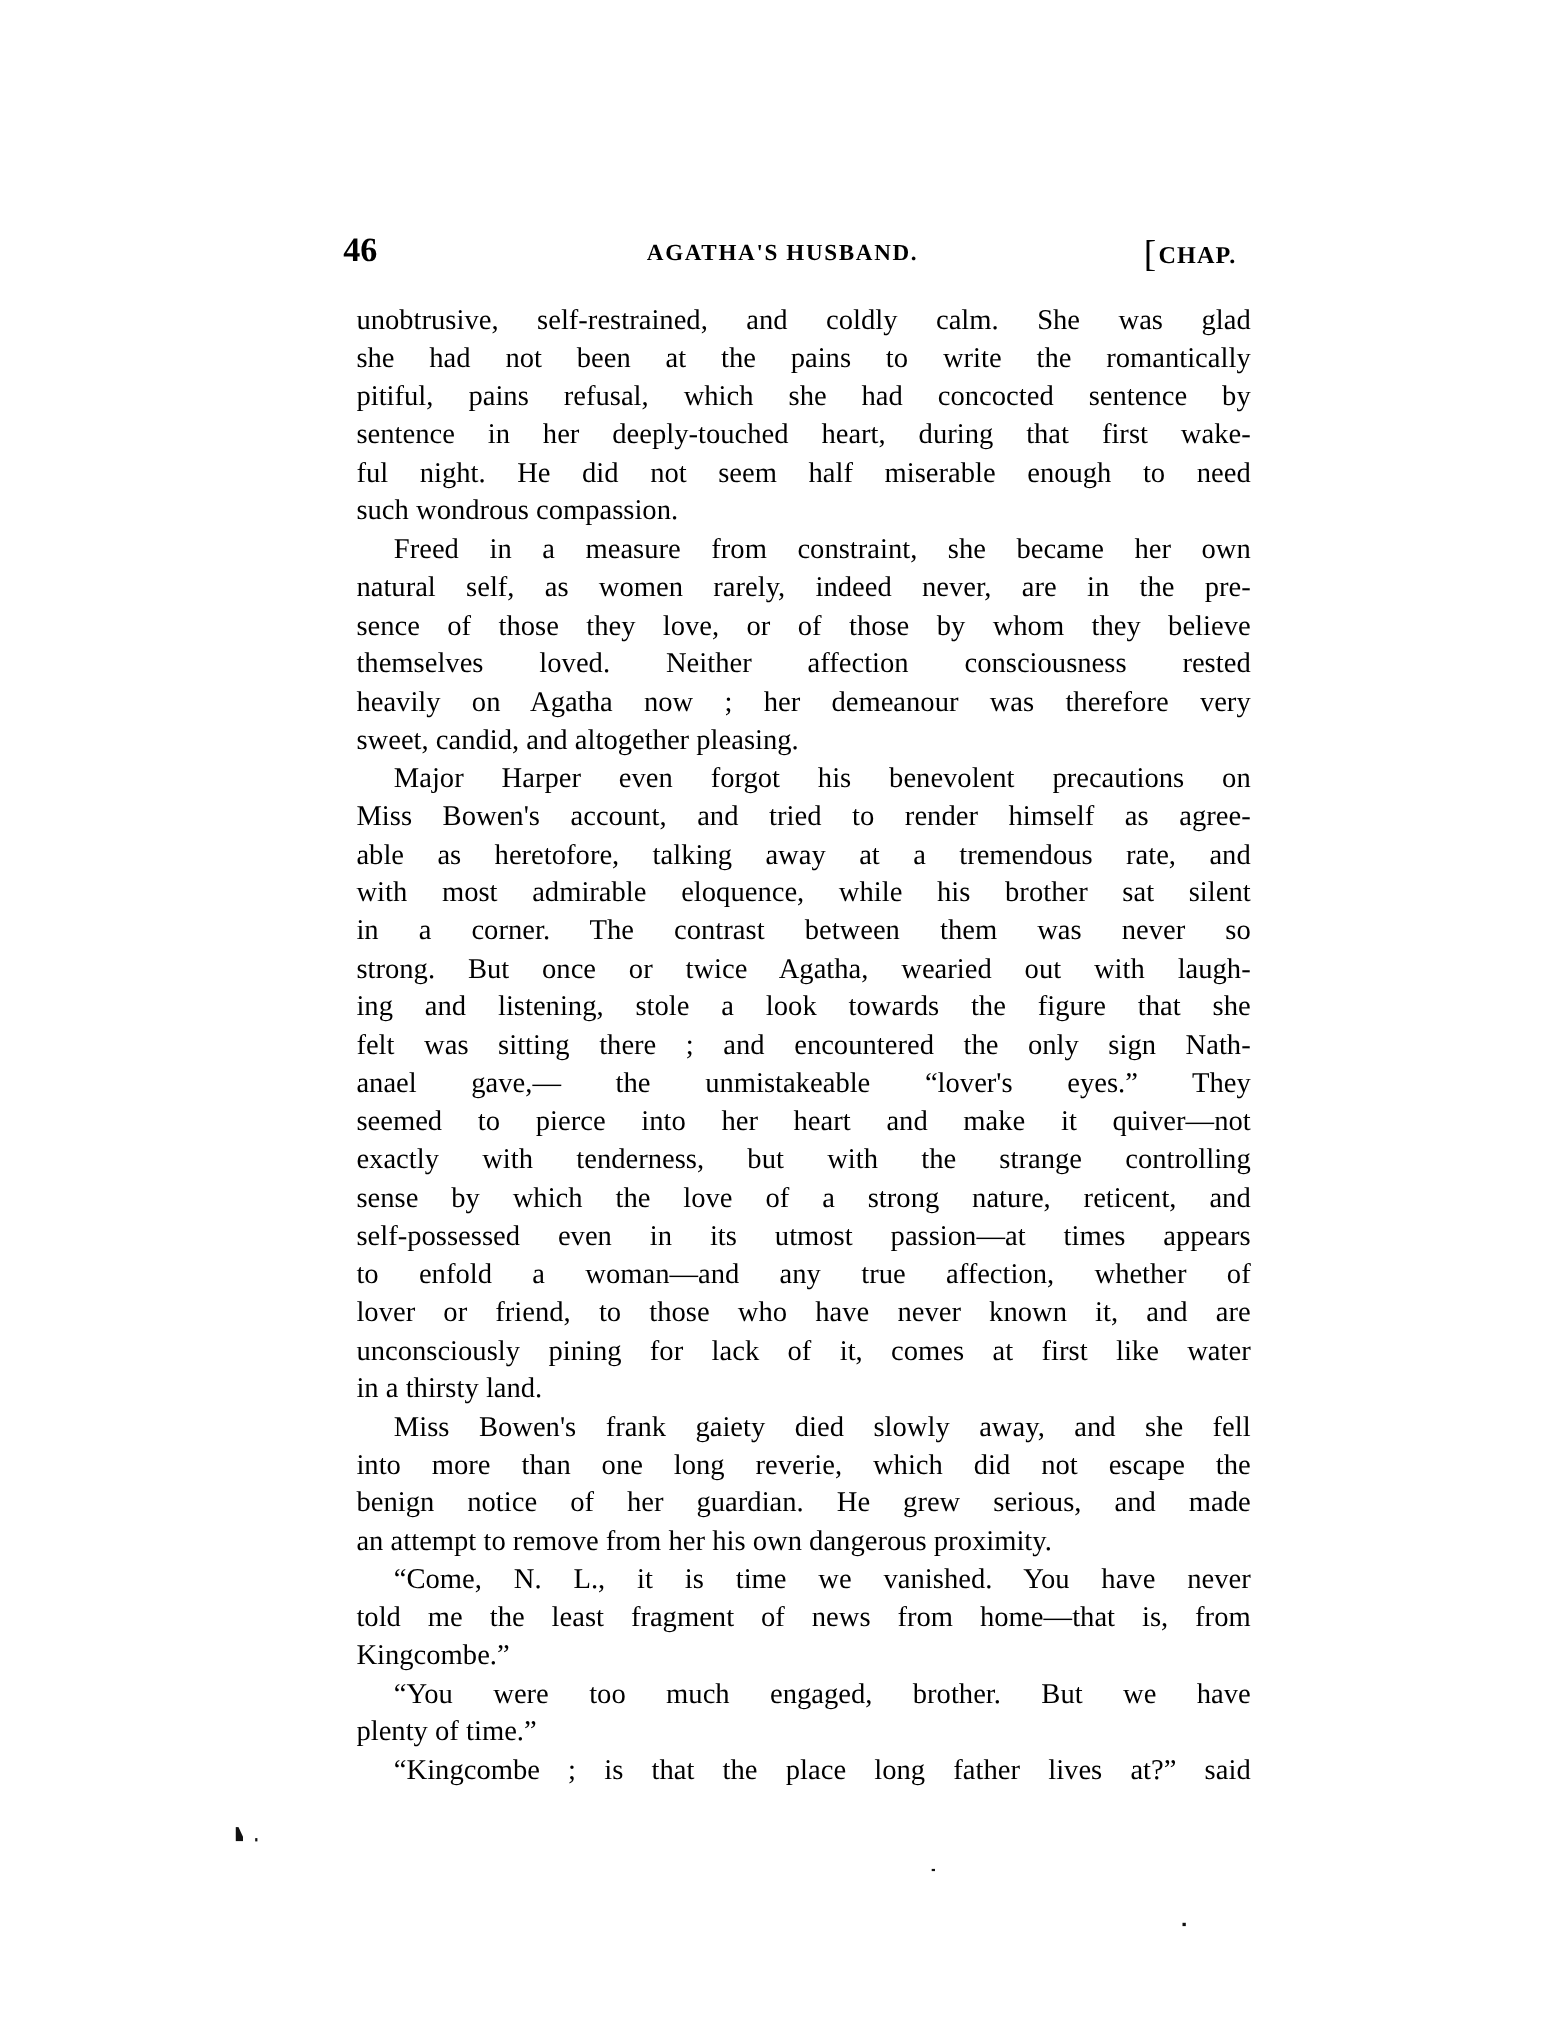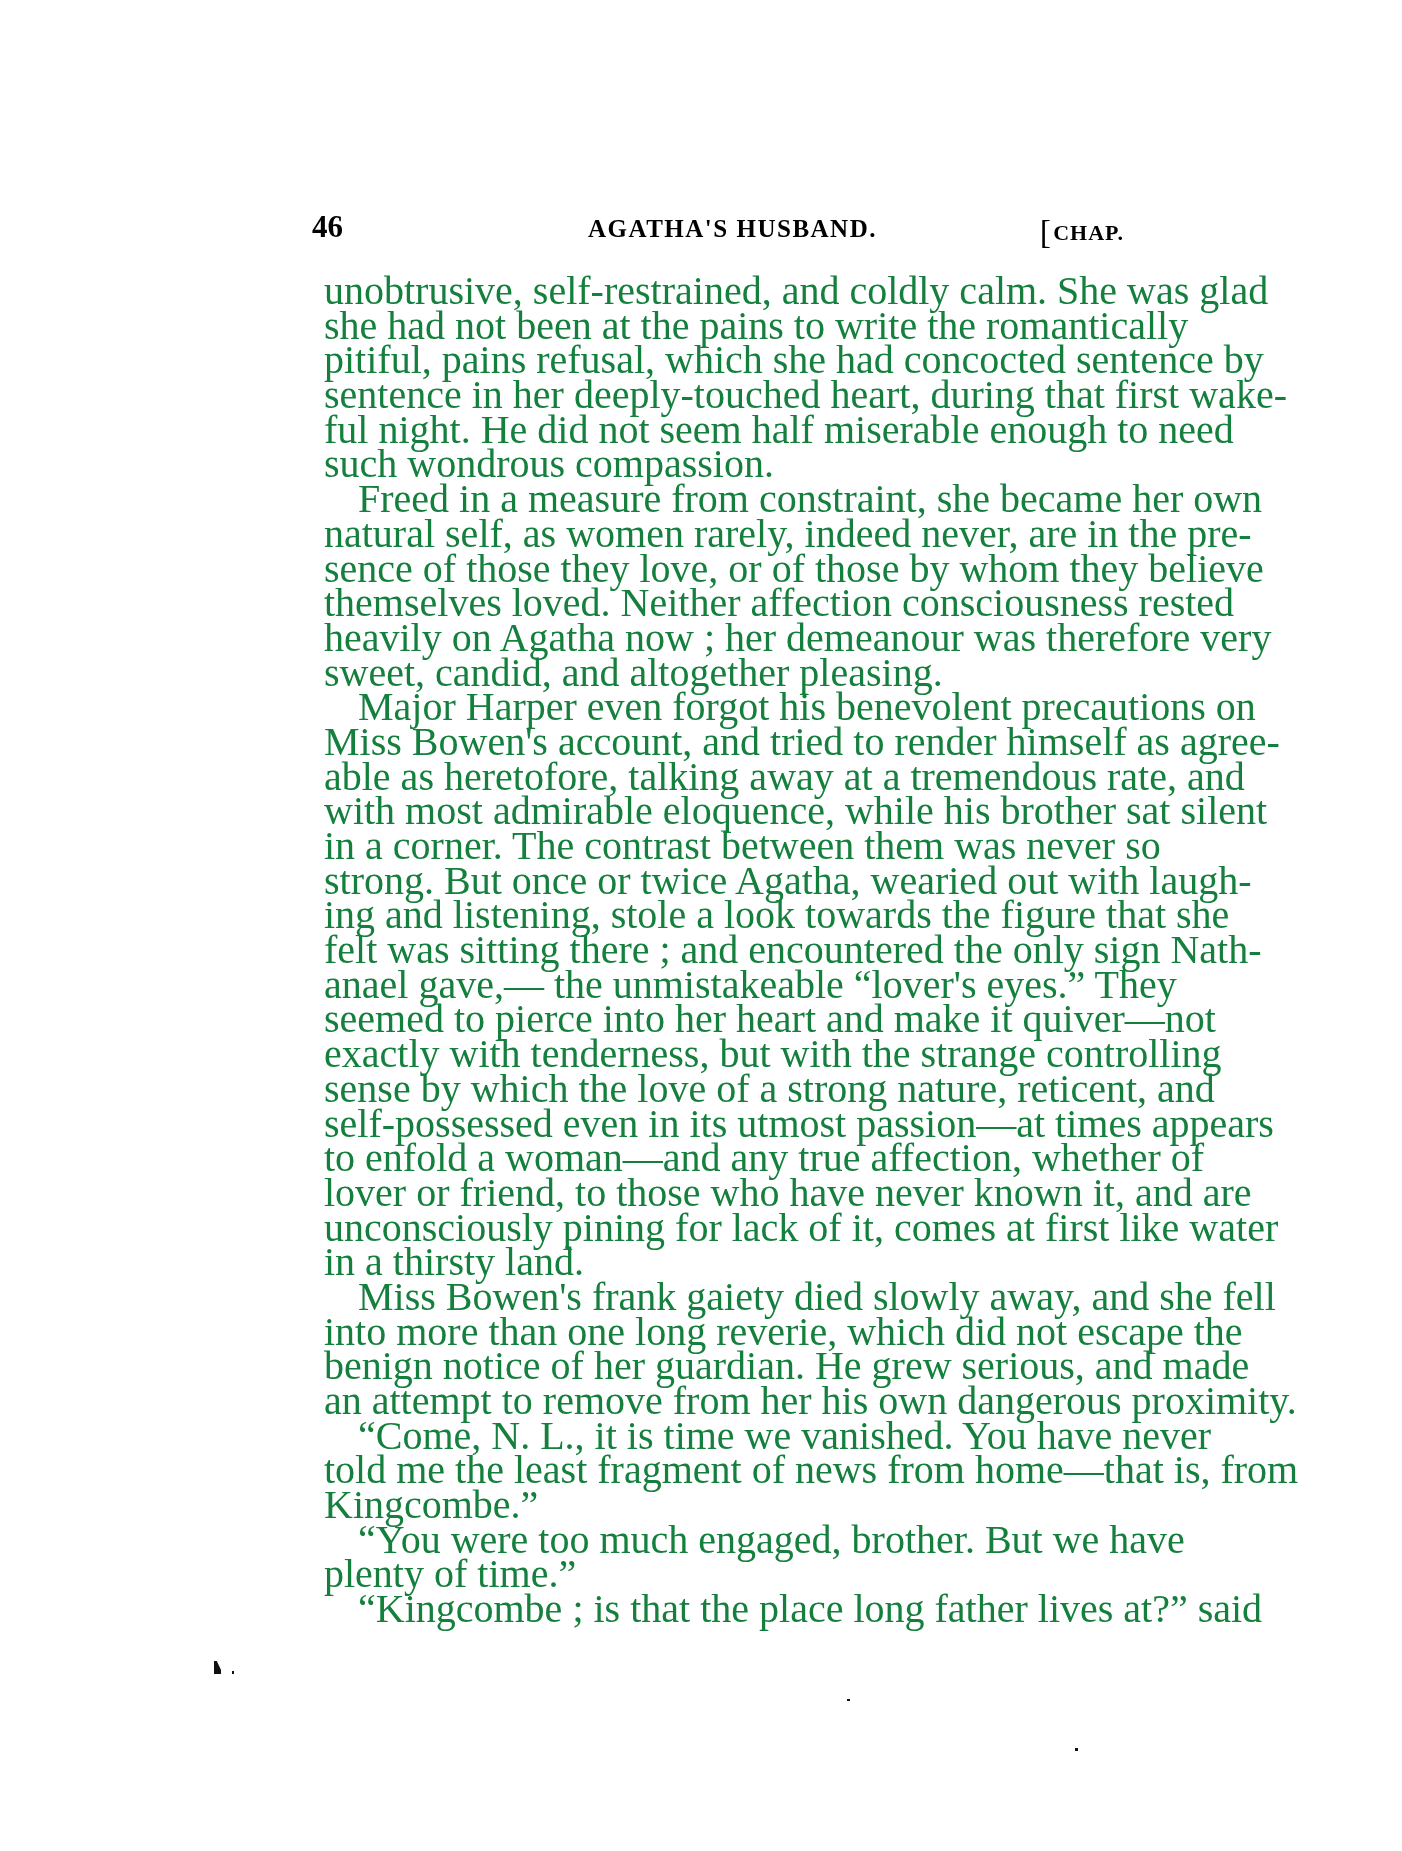--- a/index.html
+++ b/index.html
@@ -9,32 +9,32 @@
     background: #ffffff; color: #111111;
     font-family: "Liberation Serif", "DejaVu Serif", serif;
   }
   .running-head {
     position: absolute; left: 312px; top: 207px; width: 812px; height: 40px;
     font-family: "Liberation Serif", "DejaVu Serif", serif;
     font-weight: bold; color: #000000;
   }
   .page-number { position: absolute; left: 0; top: 0; font-size: 31px; line-height: 40px; }
   .running-title {
-    position: absolute; left: 276px; top: 4px; font-size: 25px; line-height: 36px;
+    position: absolute; left: 276px; top: 4px; font-size: 21px; line-height: 36px;
     letter-spacing: 1.5px; font-variant: small-caps; text-transform: uppercase;
   }
   .chapter-mark {
     position: absolute; right: 0; top: 4px; font-size: 22px; line-height: 36px;
     letter-spacing: 1px; text-transform: uppercase;
   }
   .chapter-mark .bracket { font-size: 34px; font-weight: normal; position: relative; top: 3px; margin-right: 1px; }
   .body-text {
     position: absolute; left: 324px; top: 274px; width: 813px;
-    font-size: 40px; line-height: 34.7px; text-align: justify;
-    hyphens: none; color: #15803d;
+    font-size: 26px; line-height: 34.7px; text-align: justify;
+    hyphens: none; color: #000000;
   }
   .line { display: block; white-space: nowrap; text-align-last: justify; text-align: justify; height: 34.7px; }
   .line.last { text-align-last: left; }
   .line.indent { padding-left: 34px; }
   .speck { position: absolute; background: #111; }
 </style>
 </head>
 <body>
 
 <div class="page">

